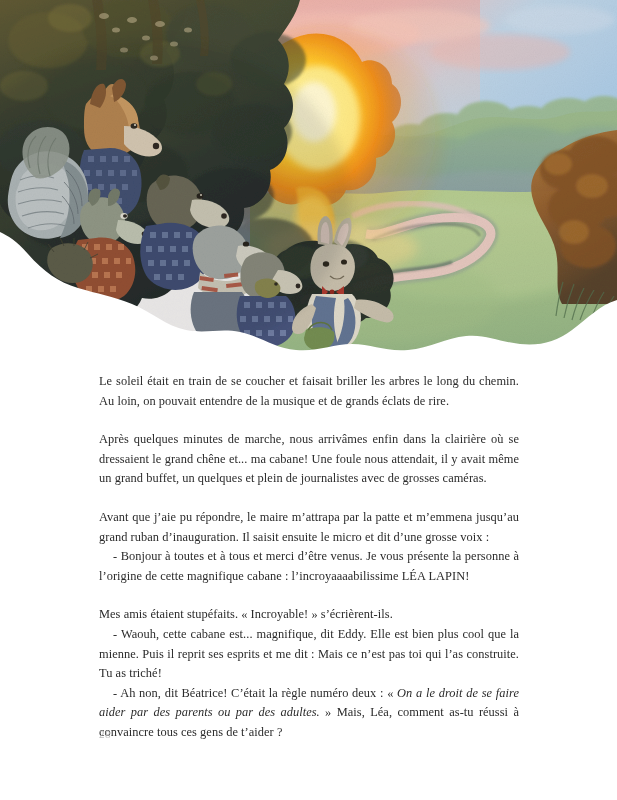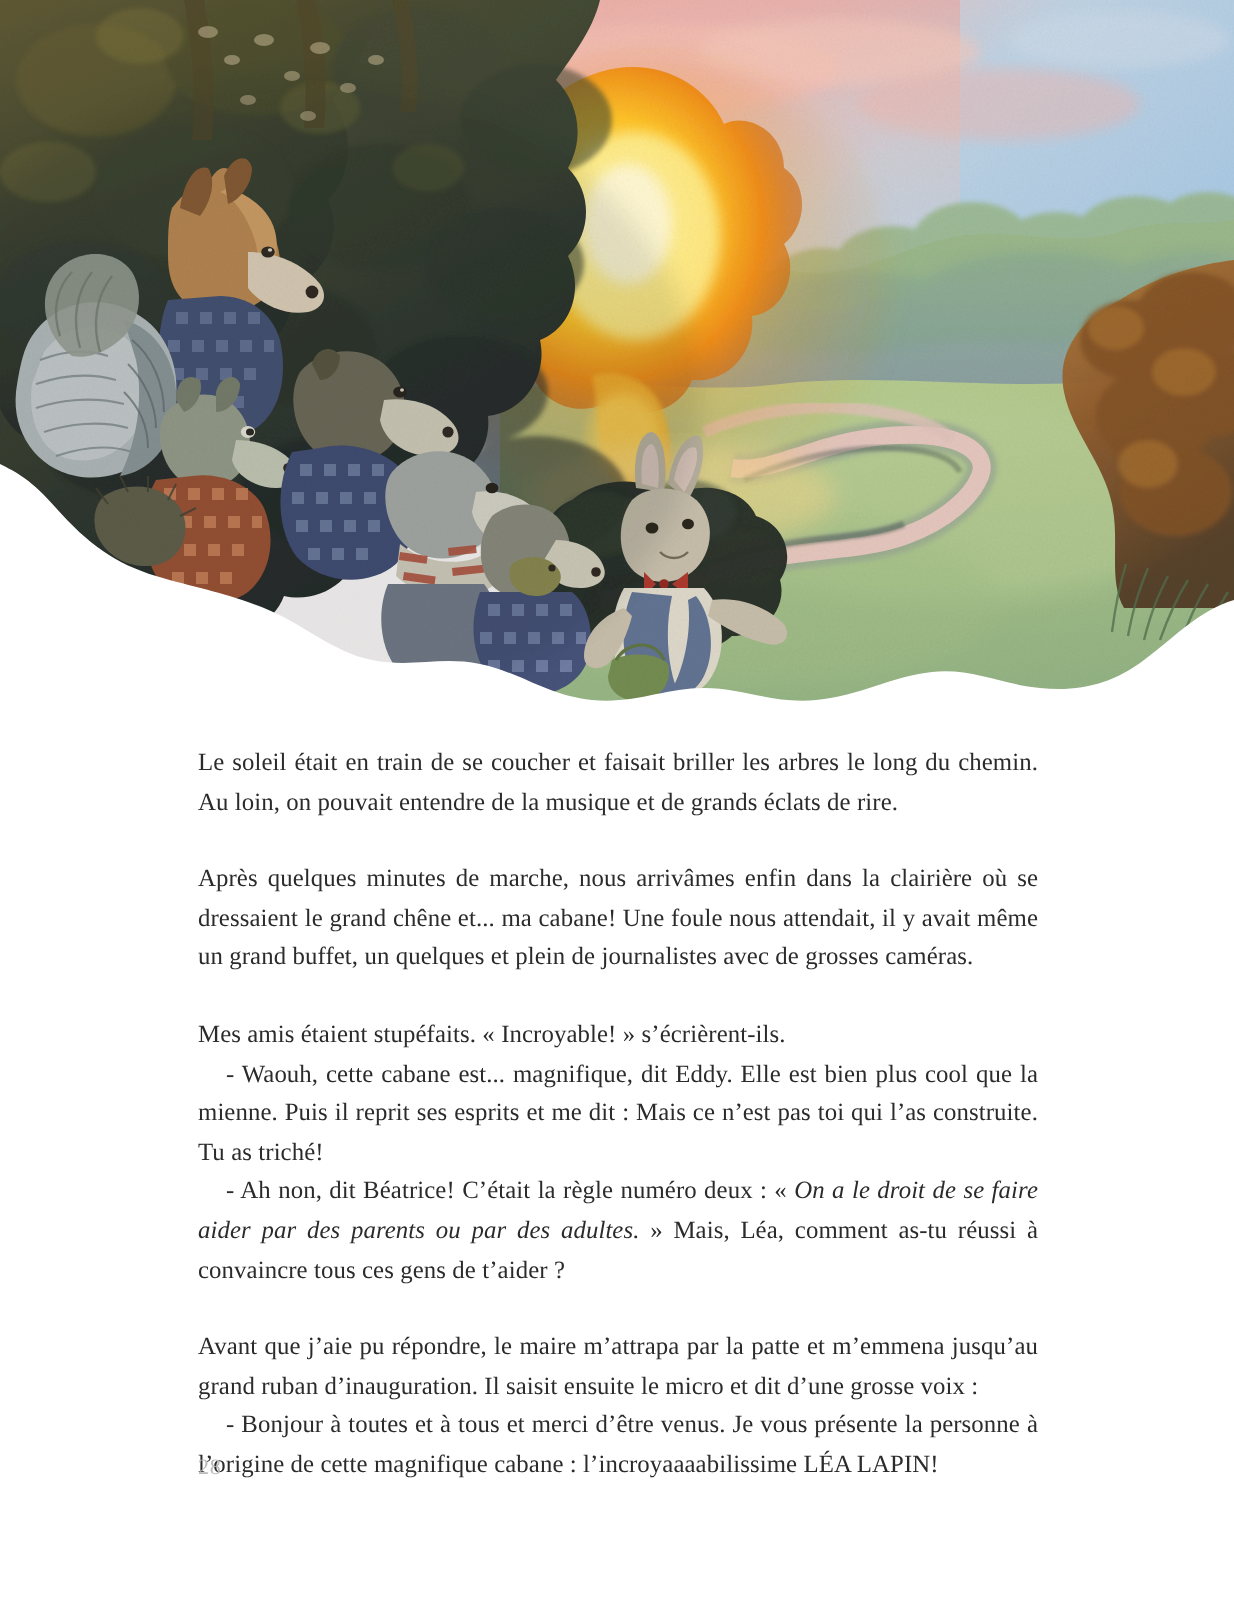--- a/index.html
+++ b/index.html
@@ -587,26 +587,26 @@
     </svg>
   </div>
 
   <div class="body-text">
 
     <p class="para">Le soleil était en train de se coucher et faisait briller les arbres le long du chemin. Au loin, on pouvait entendre de la musique et de grands éclats de rire.</p>
 
     <p class="para">Après quelques minutes de marche, nous arrivâmes enfin dans la clairière où se dressaient le grand chêne et... ma cabane! Une foule nous attendait, il y avait même un grand buffet, un quelques et plein de journalistes avec de grosses caméras.</p>
 
     <p class="para">
+      <span>Avant que j’aie pu répondre, le maire m’attrapa par la patte et m’emmena jusqu’au grand ruban d’inauguration. Il saisit ensuite le micro et dit d’une grosse voix :</span>
+      <span class="dialog-line">- Bonjour à toutes et à tous et merci d’être venus. Je vous présente la personne à l’origine de cette magnifique cabane : l’incroyaaaabilissime LÉA LAPIN!</span>
+    </p>
+
+    <p class="para">
       <span>Mes amis étaient stupéfaits. « Incroyable! » s’écrièrent-ils.</span>
       <span class="dialog-line">- Waouh, cette cabane est... magnifique, dit Eddy. Elle est bien plus cool que la mienne. Puis il reprit ses esprits et me dit : Mais ce n’est pas toi qui l’as construite. Tu as triché!</span>
       <span class="dialog-line"><span>- Ah non, dit Béatrice! C’était la règle numéro deux : « </span><em>On a le droit de se faire aider par des parents ou par des adultes.</em><span> » Mais, Léa, comment as-tu réussi à convaincre tous ces gens de t’aider ?</span></span>
     </p>
-
-    <p class="para">
-      <span>Avant que j’aie pu répondre, le maire m’attrapa par la patte et m’emmena jusqu’au grand ruban d’inauguration. Il saisit ensuite le micro et dit d’une grosse voix :</span>
-      <span class="dialog-line">- Bonjour à toutes et à tous et merci d’être venus. Je vous présente la personne à l’origine de cette magnifique cabane : l’incroyaaaabilissime LÉA LAPIN!</span>
-    </p>
   </div>
 
   <div class="page-number">28</div>
 
 </div>
 
 </body></html>

